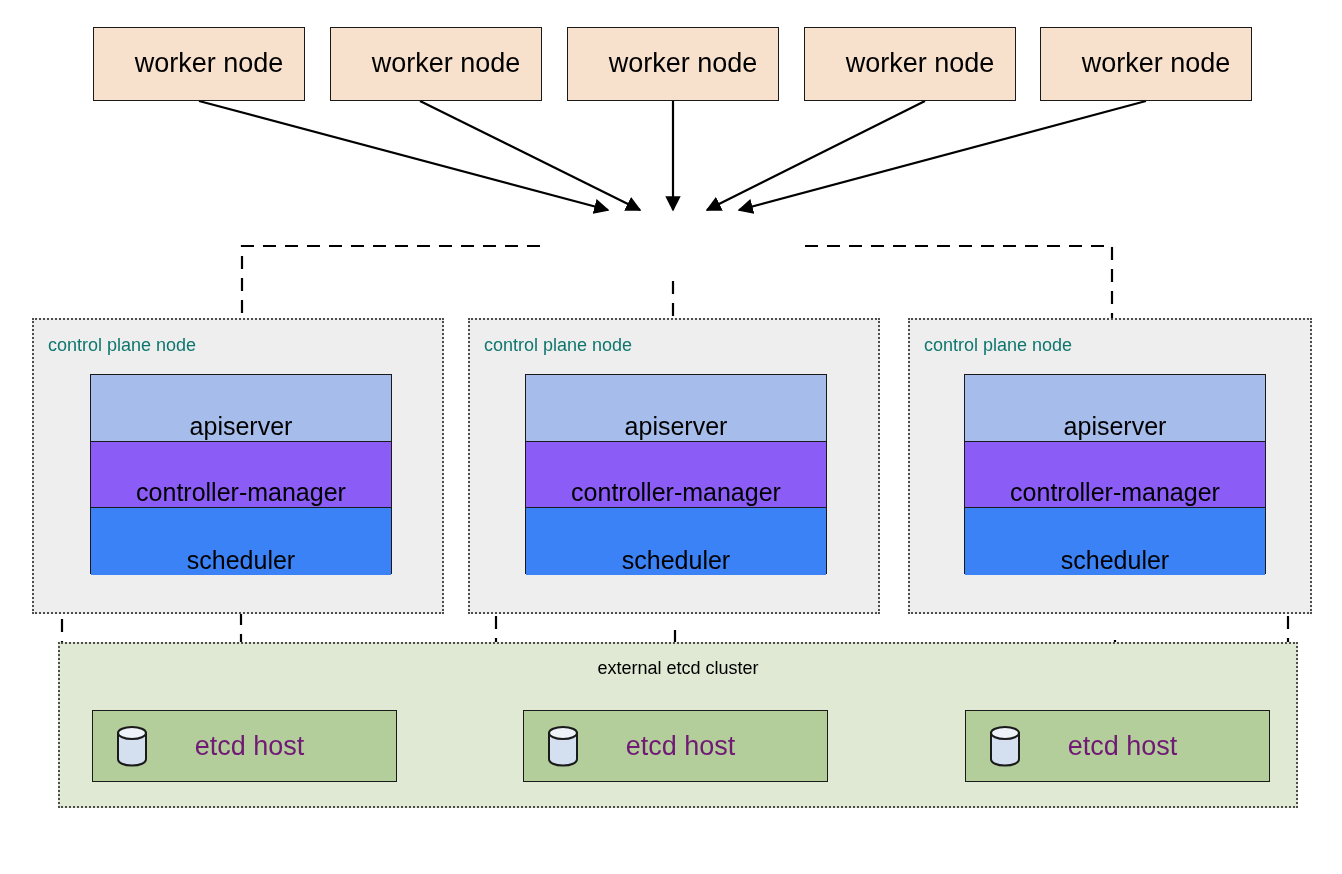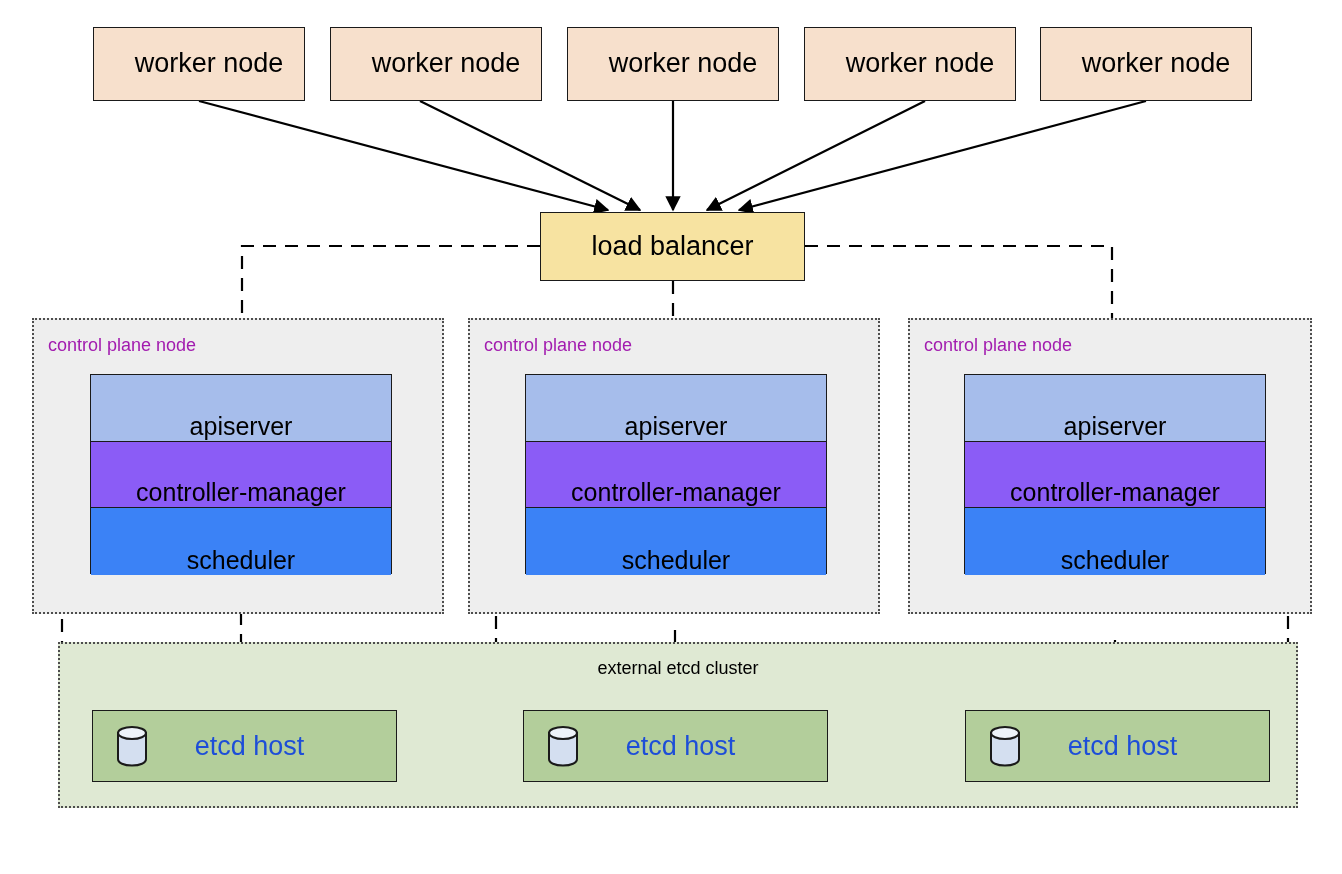--- a/index.html
+++ b/index.html
@@ -38,21 +38,21 @@
     position: absolute;
     box-sizing: border-box;
     background: #eeeeee;
     border: 2px dotted #4d4d4d;
   }
   .cp-label {
     position: absolute;
     left: 14px;
     top: 15px;
     font-size: 18px;
-    color: #a21caf;
+    color: #0f766e;
     white-space: nowrap;
     text-align: right;
   }
   .cp-stack {
     position: absolute;
     box-sizing: border-box;
     border: 1.6px solid #1a1a1a;
   }
   .cp-row {
     box-sizing: border-box;
@@ -102,21 +102,21 @@
     left: 22px;
     top: 50%;
     transform: translateY(-50%);
     width: 34px;
     height: 44px;
   }
   .etcd-host-label {
     width: 100%;
     text-align: center;
     font-size: 27px;
-    color: #1d4ed8;
+    color: #701a75;
     padding-left: 10px;
     box-sizing: border-box;
   }
   #wires {
     position: absolute;
     left: 0;
     top: 0;
     width: 1342px;
     height: 874px;
     pointer-events: none;
@@ -180,23 +180,20 @@
   <div class="node-box worker-node" style="left:567px; top:27px; width:212px; height:74px;">
     <span>worker node</span>
   </div>
   <div class="node-box worker-node" style="left:804px; top:27px; width:212px; height:74px;">
     <span>worker node</span>
   </div>
   <div class="node-box worker-node" style="left:1040px; top:27px; width:212px; height:74px;">
     <span>worker node</span>
   </div>
 
-  <div class="node-box load-balancer" style="left:540px; top:212px; width:265px; height:69px;">
-    <span>load balancer</span>
-  </div>
 
   <div class="cp-group" style="left:32px; top:318px; width:412px; height:296px;">
     <div class="cp-label">control plane node</div>
     <div class="cp-stack" style="left:56px; top:54px; width:302px; height:200px;">
       <div class="cp-row apiserver">
         <span>apiserver</span>
       </div>
       <div class="cp-row ctrlmgr">
         <span>controller-manager</span>
       </div>

